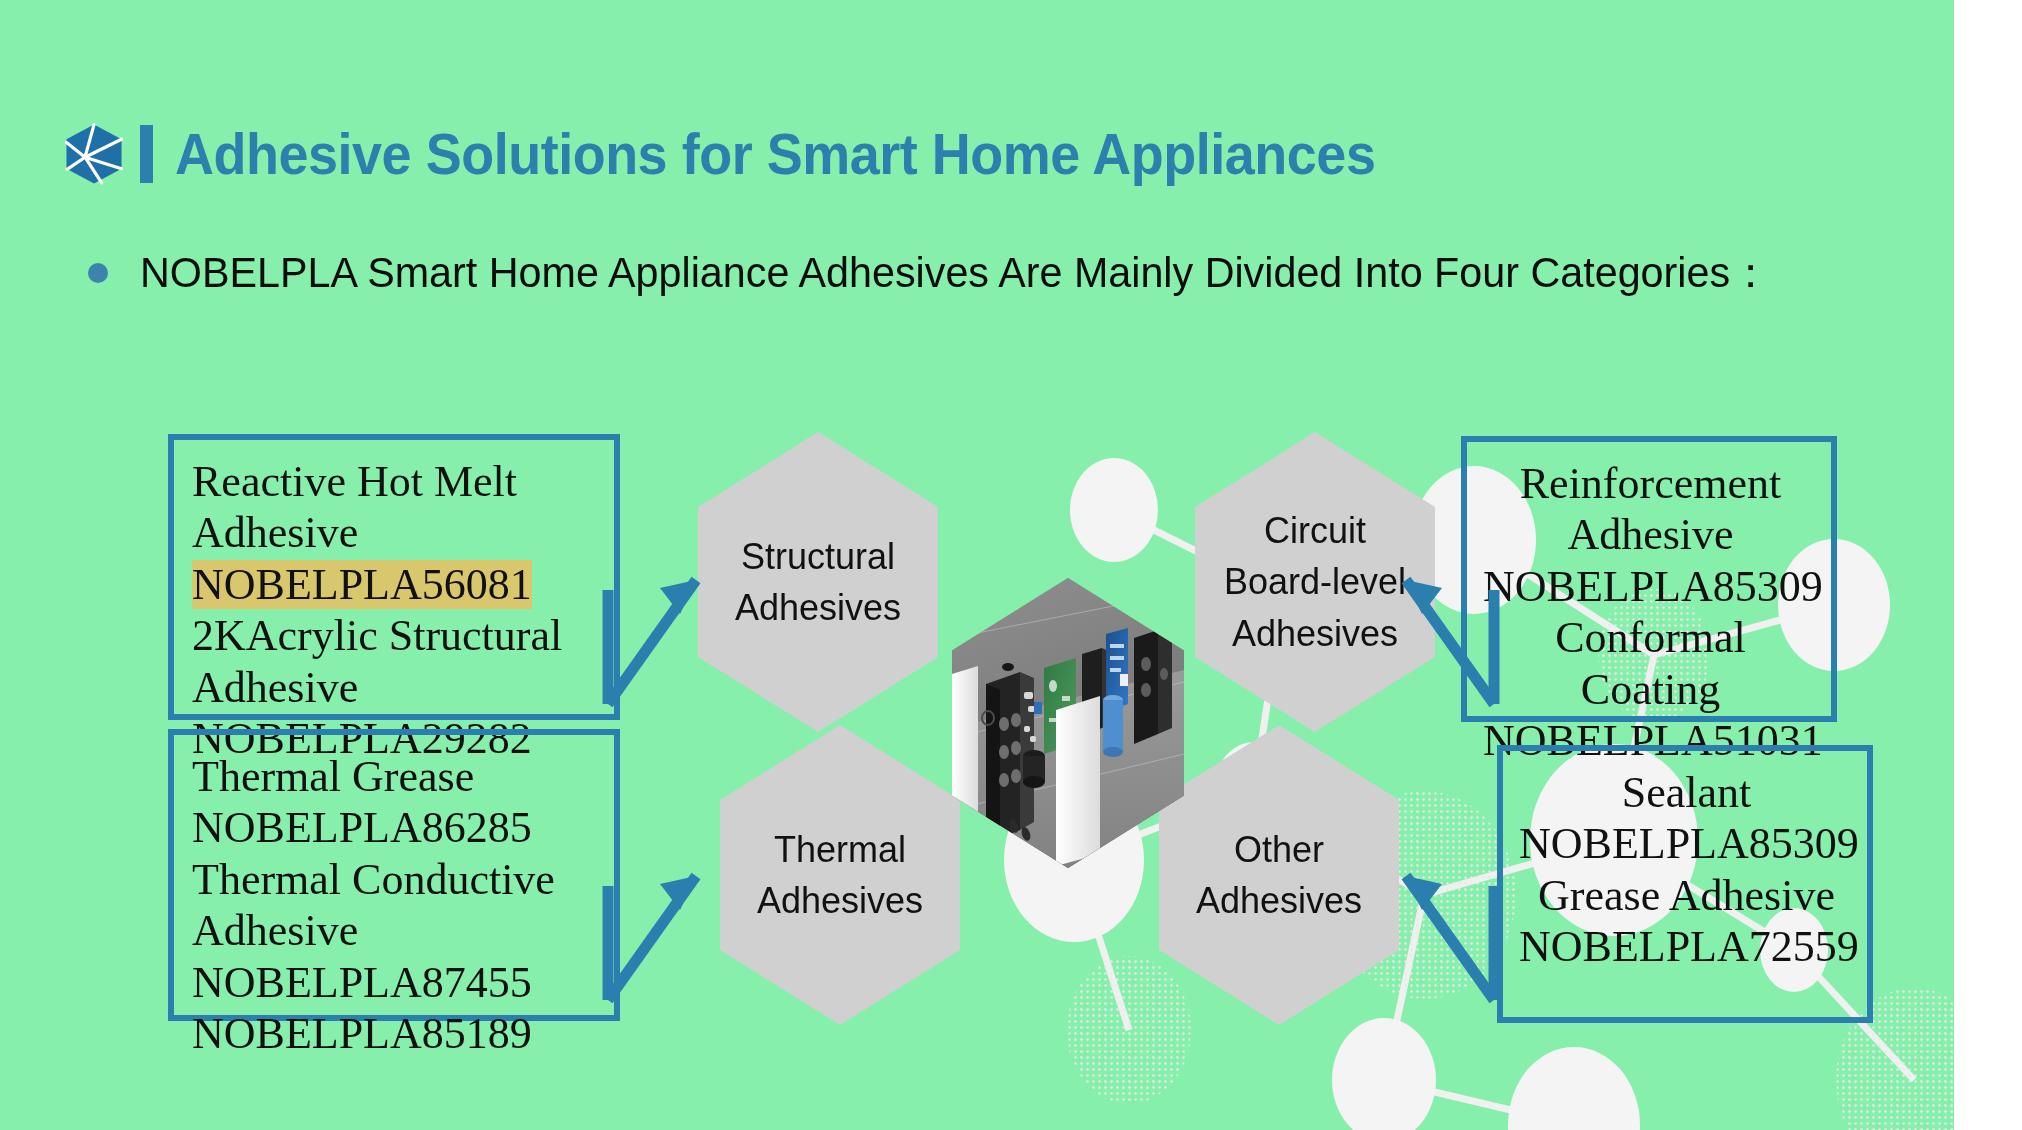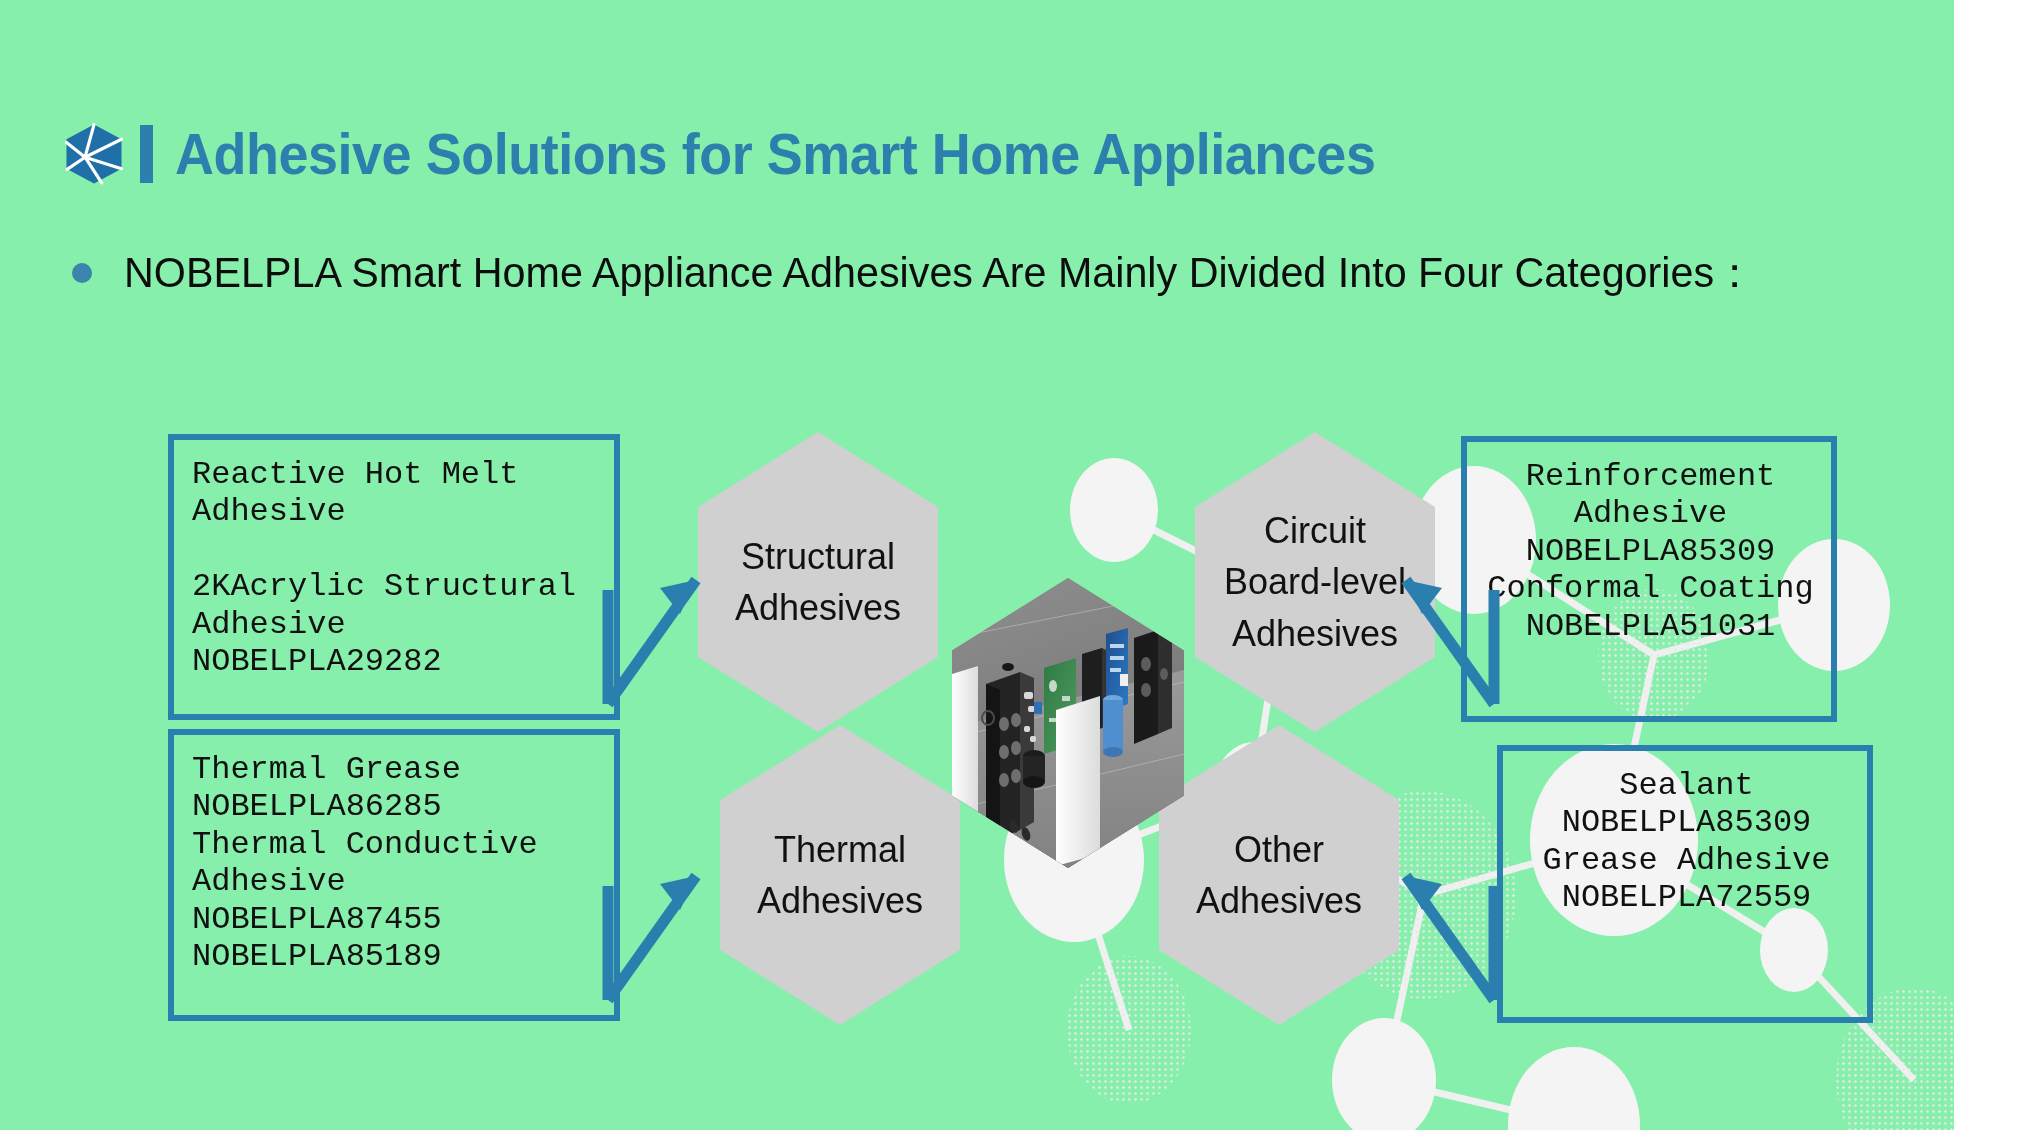--- a/index.html
+++ b/index.html
@@ -56,21 +56,21 @@
     color: #2d7fad;
     letter-spacing: -0.5px;
     white-space: nowrap;
     transform: scaleX(0.93);
     transform-origin: left center;
   }
 
   
   #bullet-row {
     position: absolute;
-    left: 72px;
+    left: 88px;
     top: 244px;
     display: flex;
     align-items: center;
     z-index: 5;
   }
   #bullet-dot {
     width: 20px;
     height: 20px;
     border-radius: 50%;
     background: #3b84ac;
@@ -126,22 +126,22 @@
 
   
   .info-box {
     position: absolute;
     border: 6px solid #2a7fae;
     background: transparent;
     box-sizing: border-box;
     z-index: 4;
   }
   .info-text {
-    font-family: Liberation Mono, monospace;
-    font-size: 32px;
+    font-family: Liberation Serif, serif;
+    font-size: 44px;
     line-height: 1.17;
     color: #111111;
     white-space: pre-line;
     padding: 16px 13px 0 18px;
   }
   .info-text .hl {
     background: #d9c76e;
   }
   #box-structural { left: 168px; top: 434px; width: 452px; height: 286px; }
   #box-thermal    { left: 168px; top: 729px; width: 452px; height: 292px; }
@@ -345,21 +345,21 @@
       <g fill="#2a2a2a">
         <ellipse cx="36" cy="252" rx="4" ry="7" transform="rotate(-18 36 252)"></ellipse>
         <ellipse cx="48" cy="262" rx="4" ry="7" transform="rotate(-18 48 262)"></ellipse>
         <ellipse cx="62" cy="248" rx="4" ry="7" transform="rotate(-18 62 248)"></ellipse>
         <ellipse cx="74" cy="256" rx="4" ry="7" transform="rotate(-18 74 256)"></ellipse>
       </g>
     </svg>
   </div>
 
   <div class="info-box" id="box-structural">
-    <div class="info-text"><span>Reactive Hot Melt Adhesive</span><br><br><span>2KAcrylic Structural Adhesive</span><br><span>NOBELPLA29282</span></div>
+    <div class="info-text"><span>Reactive Hot Melt Adhesive</span><br><span class="hl">NOBELPLA56081</span><br><span>2KAcrylic Structural Adhesive</span><br><span>NOBELPLA29282</span></div>
   </div>
 
   <div class="info-box" id="box-thermal">
     <div class="info-text"><span>Thermal Grease</span><br><span>NOBELPLA86285</span><br><span>Thermal Conductive Adhesive</span><br><span>NOBELPLA87455</span><br><span>NOBELPLA85189</span></div>
   </div>
 
   <div class="info-box" id="box-circuit">
     <div class="info-text"><span>Reinforcement Adhesive</span><br><span>NOBELPLA85309</span><br><span>Conformal Coating</span><br><span>NOBELPLA51031</span></div>
   </div>
 

